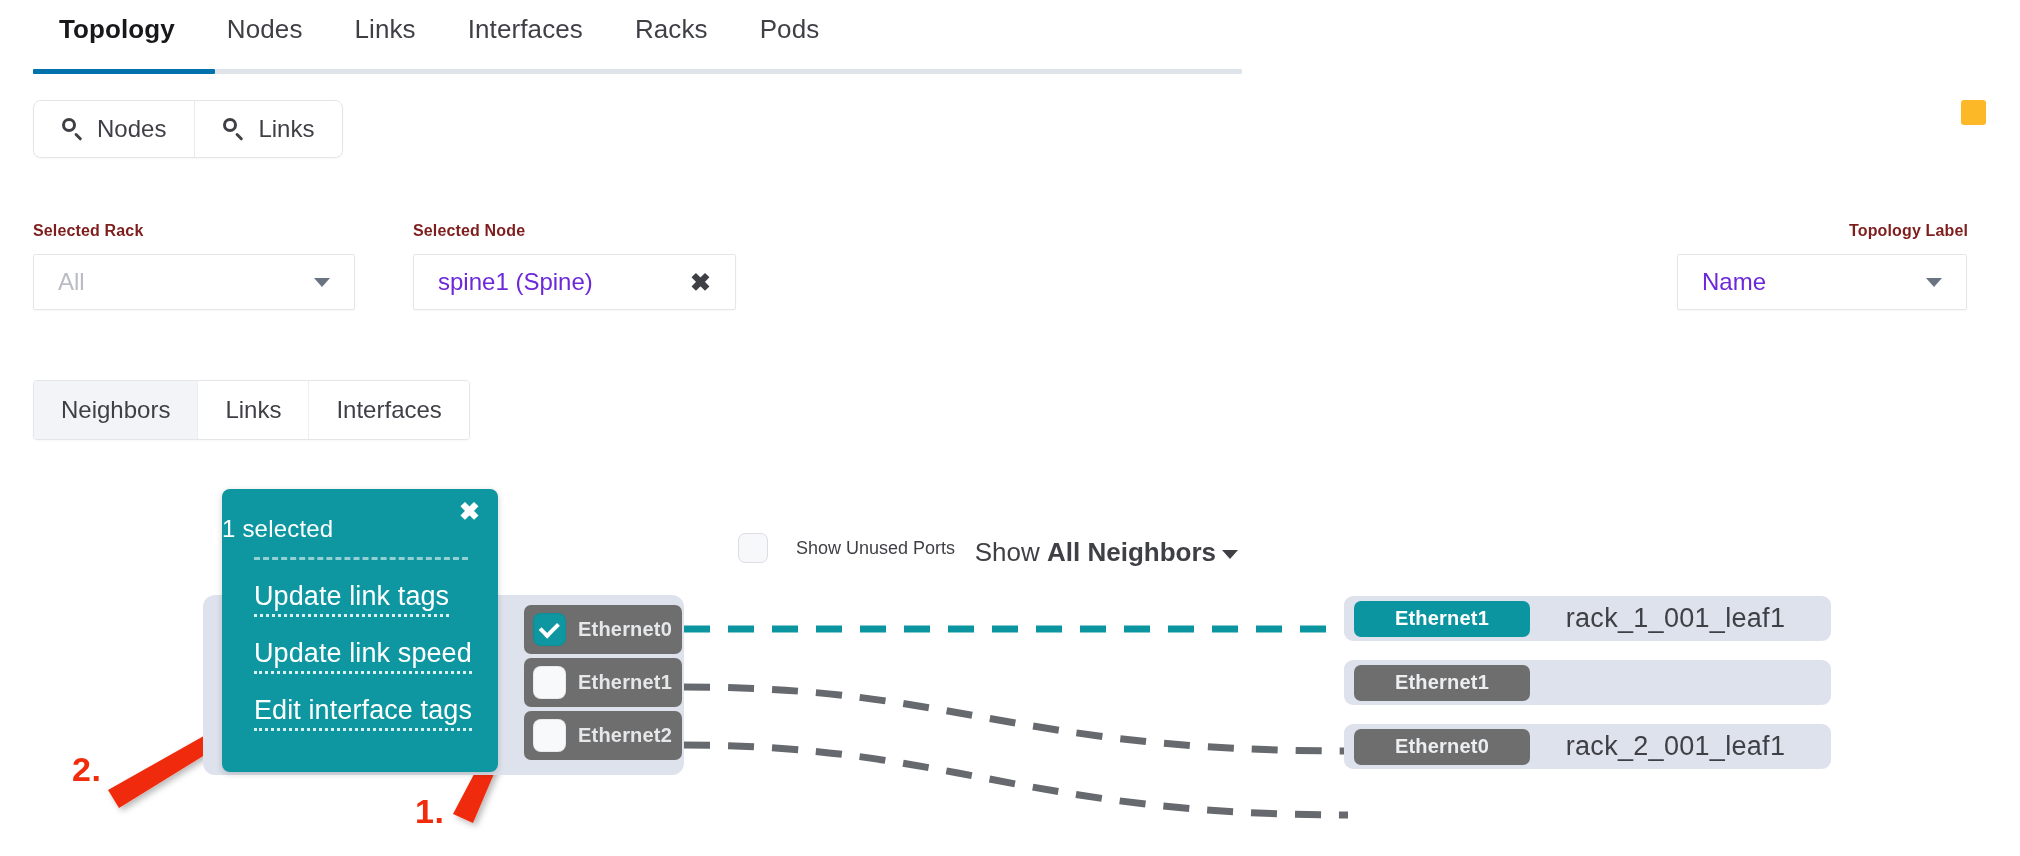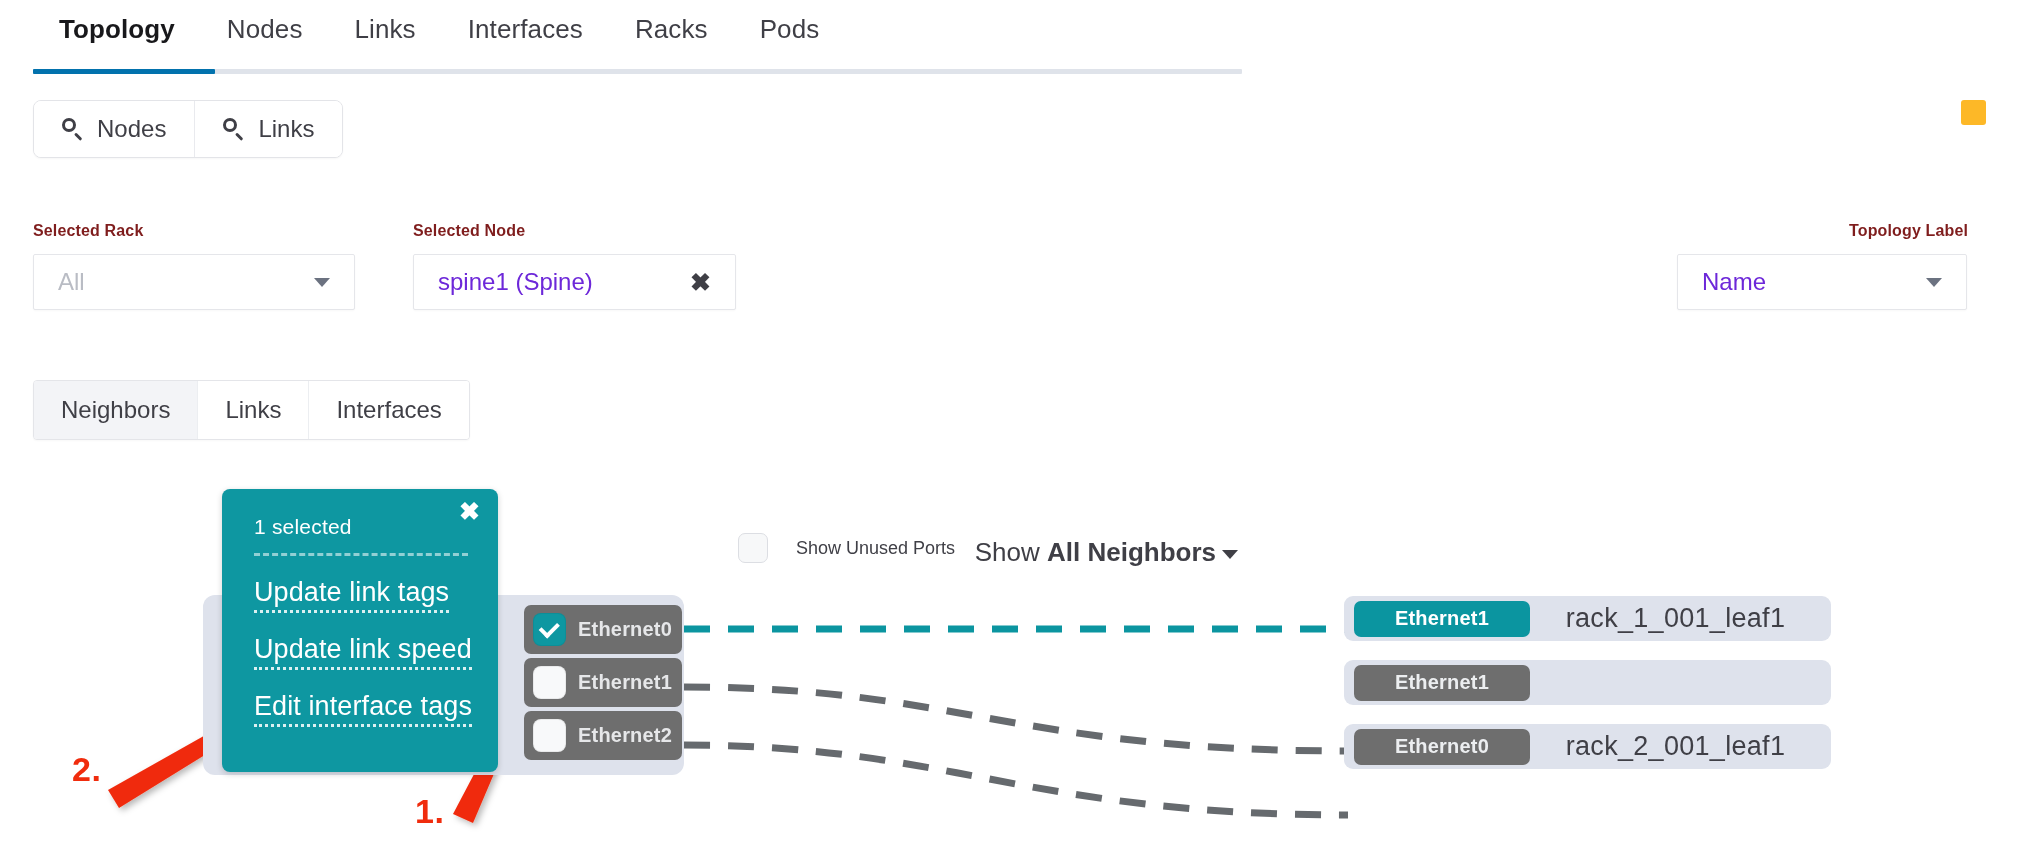--- a/index.html
+++ b/index.html
@@ -391,23 +391,22 @@
     position: absolute;
     right: 18px;
     top: 10px;
     color: #ffffff;
     font-size: 25px;
     font-weight: bold;
     line-height: 1;
     cursor: pointer;
   }
   .popup-count {
-    font-size: 21px;
+    font-size: 24px;
     color: #ffffff;
-    padding-left: 32px;
     letter-spacing: 0.2px;
   }
   .popup-divider {
     margin: 14px 30px 0 32px;
     border-top: 3px dashed rgba(255,255,255,0.55);
     height: 0;
   }
   .popup-link {
     display: block;
     margin: 21px 0 0 32px;

